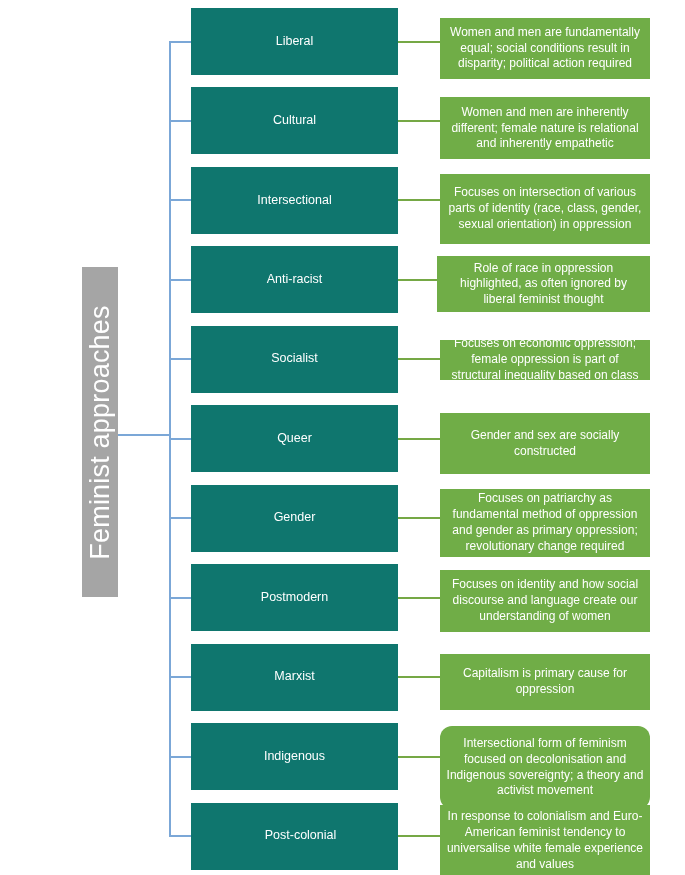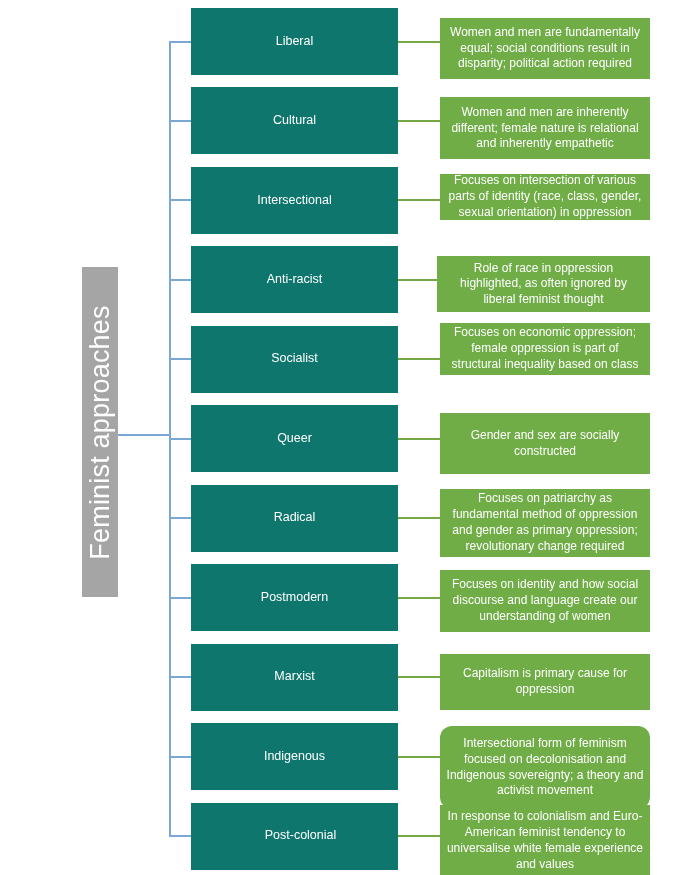--- a/index.html
+++ b/index.html
@@ -98,59 +98,59 @@
         <div class="node-green" style="top: 97.45px; height: 62px; left: 440px; width: 210px; align-items: center;">
           <span class="node-desc">Women and men are inherently different; female nature is relational and inherently empathetic</span>
         </div>
         <div class="conn" style="left: 169px; top: 119.95px; width: 22px; height: 2px;"></div>
         <div class="conn-green" style="left: 398px; top: 119.95px; width: 42px; height: 2px;"></div>
       </div>
       <div class="row" style="top: 0px;">
         <div class="node-blue" style="top: 166.9px; height: 67px;">
           <span class="node-label">Intersectional</span>
         </div>
-        <div class="node-green" style="top: 173.9px; height: 46px; left: 440px; width: 210px;">
+        <div class="node-green" style="top: 173.9px; height: 70px; left: 440px; width: 210px;">
           <span class="node-desc">Focuses on intersection of various parts of identity (race, class, gender, sexual orientation) in oppression</span>
         </div>
         <div class="conn" style="left: 169px; top: 199.4px; width: 22px; height: 2px;"></div>
         <div class="conn-green" style="left: 398px; top: 199.4px; width: 42px; height: 2px;"></div>
       </div>
       <div class="row" style="top: 0px;">
         <div class="node-blue" style="top: 246.35px; height: 67px;">
           <span class="node-label">Anti-racist</span>
         </div>
         <div class="node-green" style="top: 256.35px; height: 56px; left: 437px; width: 213px;">
           <span class="node-desc">Role of race in oppression highlighted, as often ignored by liberal feminist thought</span>
         </div>
         <div class="conn" style="left: 169px; top: 278.85px; width: 22px; height: 2px;"></div>
         <div class="conn-green" style="left: 398px; top: 278.85px; width: 39px; height: 2px;"></div>
       </div>
       <div class="row" style="top: 0px;">
         <div class="node-blue" style="top: 325.8px; height: 67px;">
           <span class="node-label">Socialist</span>
         </div>
-        <div class="node-green" style="top: 323px; height: 52px; left: 440px; width: 210px;">
+        <div class="node-green" style="top: 340px; height: 40px; left: 440px; width: 210px;">
           <span class="node-desc">Focuses on economic oppression; female oppression is part of structural inequality based on class</span>
         </div>
         <div class="conn" style="left: 169px; top: 358.3px; width: 22px; height: 2px;"></div>
         <div class="conn-green" style="left: 398px; top: 358.3px; width: 42px; height: 2px;"></div>
       </div>
       <div class="row" style="top: 0px;">
         <div class="node-blue" style="top: 405.25px; height: 67px;">
           <span class="node-label">Queer</span>
         </div>
         <div class="node-green" style="top: 413.25px; height: 61px; left: 440px; width: 210px;">
           <span class="node-desc">Gender and sex are socially constructed</span>
         </div>
         <div class="conn" style="left: 169px; top: 437.75px; width: 22px; height: 2px;"></div>
         <div class="conn-green" style="left: 398px; top: 437.75px; width: 42px; height: 2px;"></div>
       </div>
       <div class="row" style="top: 0px;">
         <div class="node-blue" style="top: 484.7px; height: 67px;">
-          <span class="node-label">Radical</span>
+          <span class="node-label">Gender</span>
         </div>
         <div class="node-green" style="top: 488.7px; height: 68px; left: 440px; width: 210px;">
           <span class="node-desc">Focuses on patriarchy as fundamental method of oppression and gender as primary oppression; revolutionary change required</span>
         </div>
         <div class="conn" style="left: 169px; top: 517.2px; width: 22px; height: 2px;"></div>
         <div class="conn-green" style="left: 398px; top: 517.2px; width: 42px; height: 2px;"></div>
       </div>
       <div class="row" style="top: 0px;">
         <div class="node-blue" style="top: 564.15px; height: 67px;">
           <span class="node-label">Postmodern</span>

